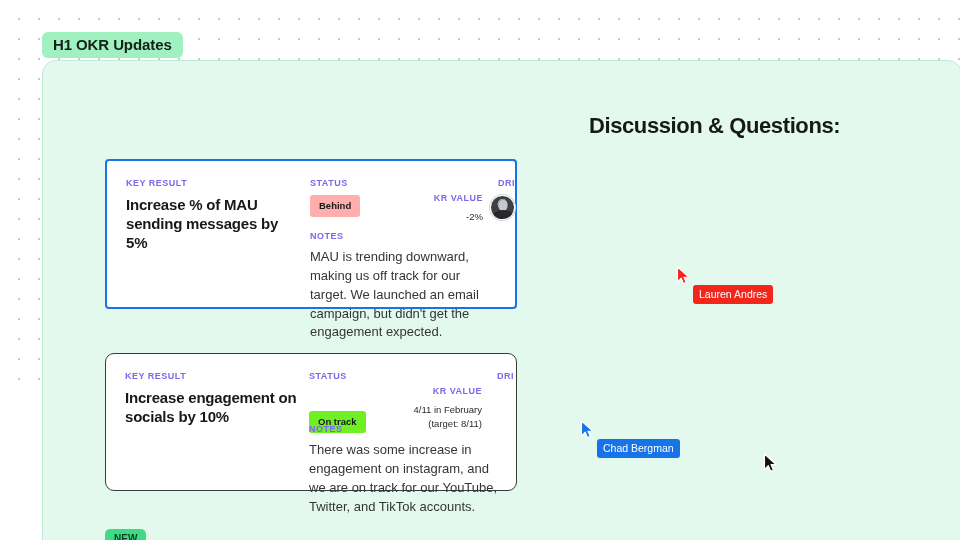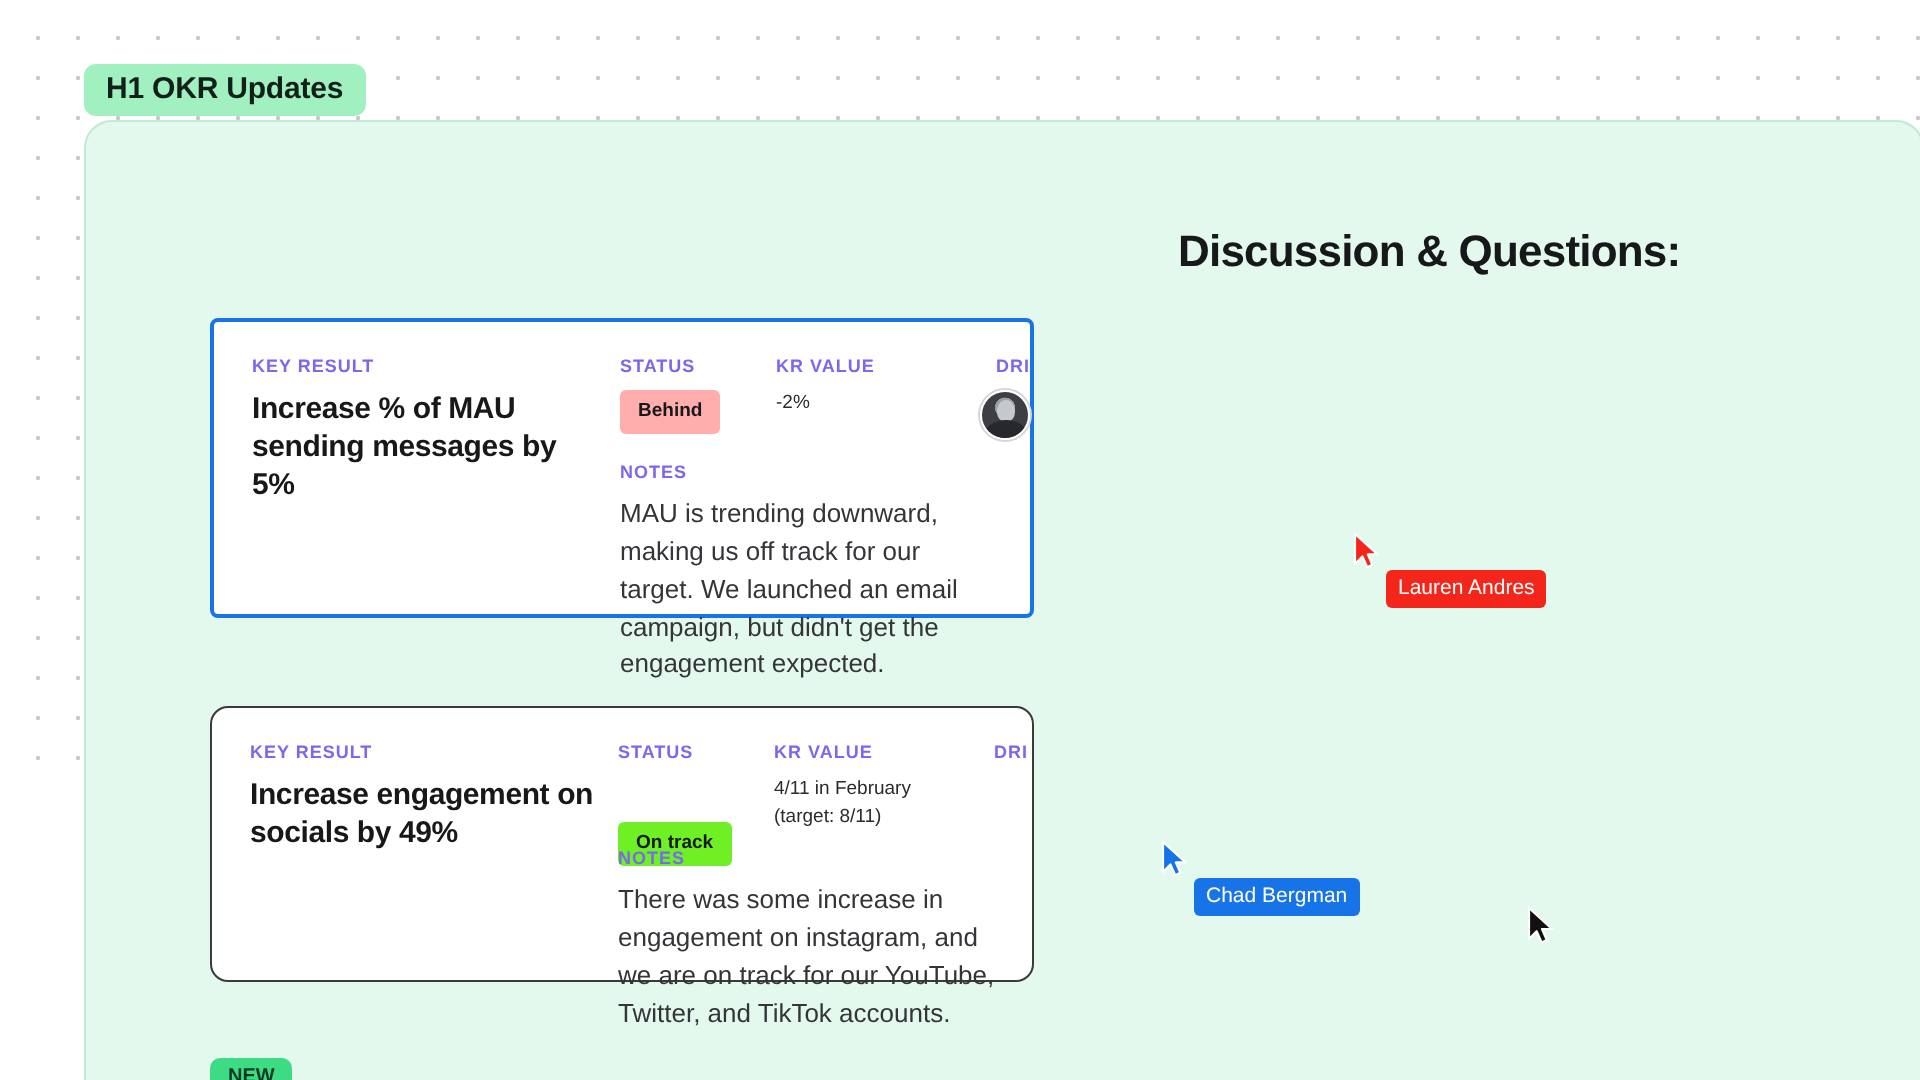--- a/index.html
+++ b/index.html
@@ -73,21 +73,21 @@
     border:2px solid #1673e8;
     border-radius:4px;
   }
   .kr-card.plain {
     top:292px; height:138px;
     border:1px solid #3a3a3a;
   }
 
   .col-left  { position:absolute; left:19px;  top:17px; width:175px; }
   .col-mid   { position:absolute; left:203px; top:17px; width:70px;  }
-  .col-val   { position:absolute; left:281px; top:17px; width:95px;  }
+  .col-val   { position:absolute; left:281px; top:32px; width:95px;text-align:right;  }
   .col-dri   { position:absolute; left:368px; top:17px; width:40px; text-align:right; }
 
   .col-label {
     font-size:9px;
     font-weight:700;
     letter-spacing:0.5px;
     color:#7b68ee;
     text-transform:uppercase;
     display:block;
     margin-bottom:7px;
@@ -233,21 +233,21 @@
       <div class="notes-block">
         <span class="col-label">NOTES</span>
         <div class="notes-text">MAU is trending downward, making us off track for our target. We launched an email campaign, but didn't get the engagement expected.</div>
       </div>
     </div>
 
     <div class="kr-card plain">
 
       <div class="col-left">
         <span class="col-label">KEY RESULT</span>
-        <div class="kr-title">Increase engagement on socials by 49%</div>
+        <div class="kr-title">Increase engagement on socials by 10%</div>
       </div>
 
       <div class="col-mid">
         <span class="col-label">STATUS</span>
         <span class="status-badge on-track">On track</span>
       </div>
 
       <div class="col-val">
         <span class="col-label">KR VALUE</span>
         <div class="kr-value">4/11 in February (target: 8/11)</div>

